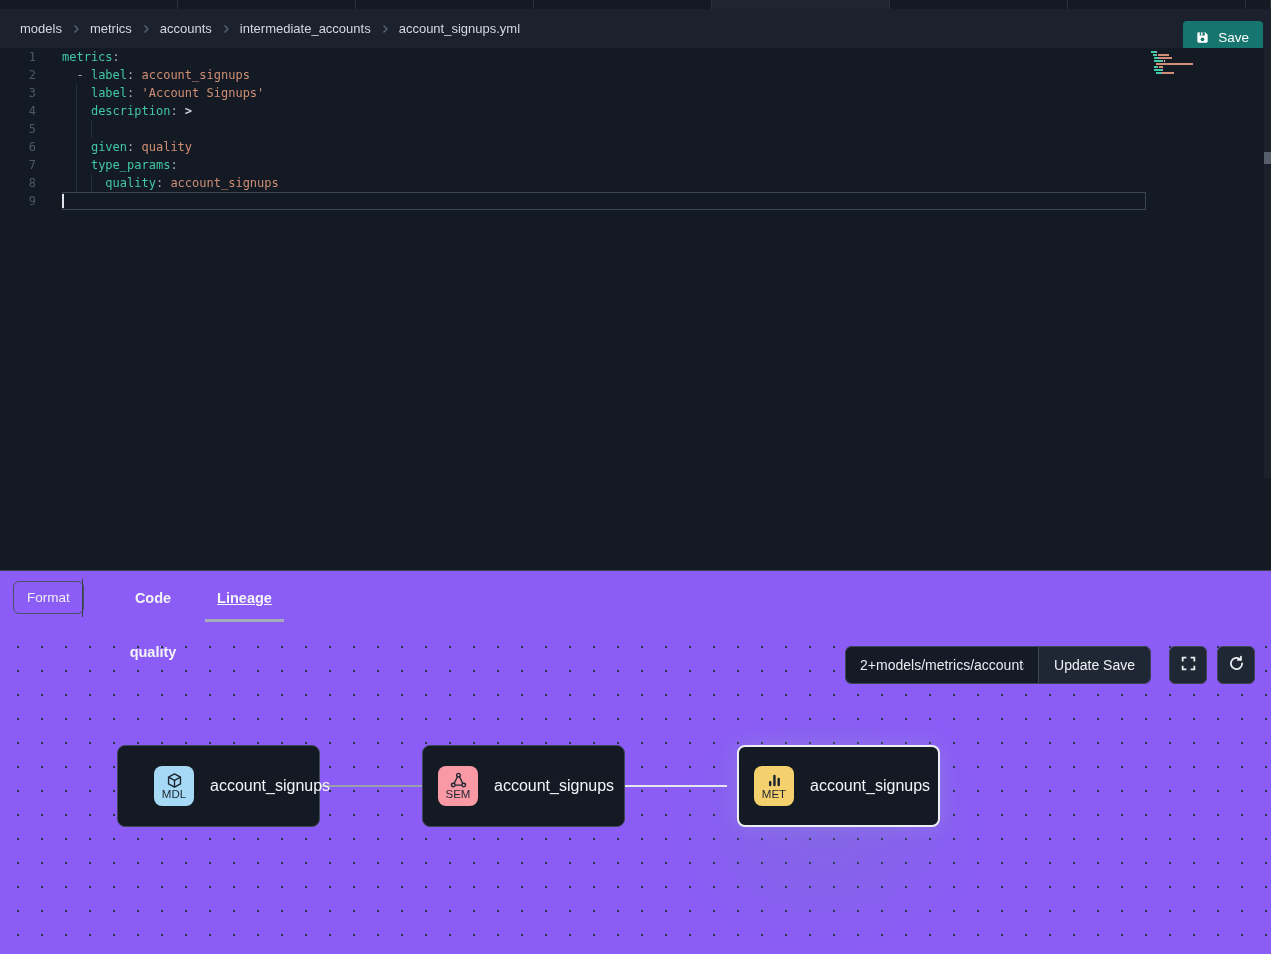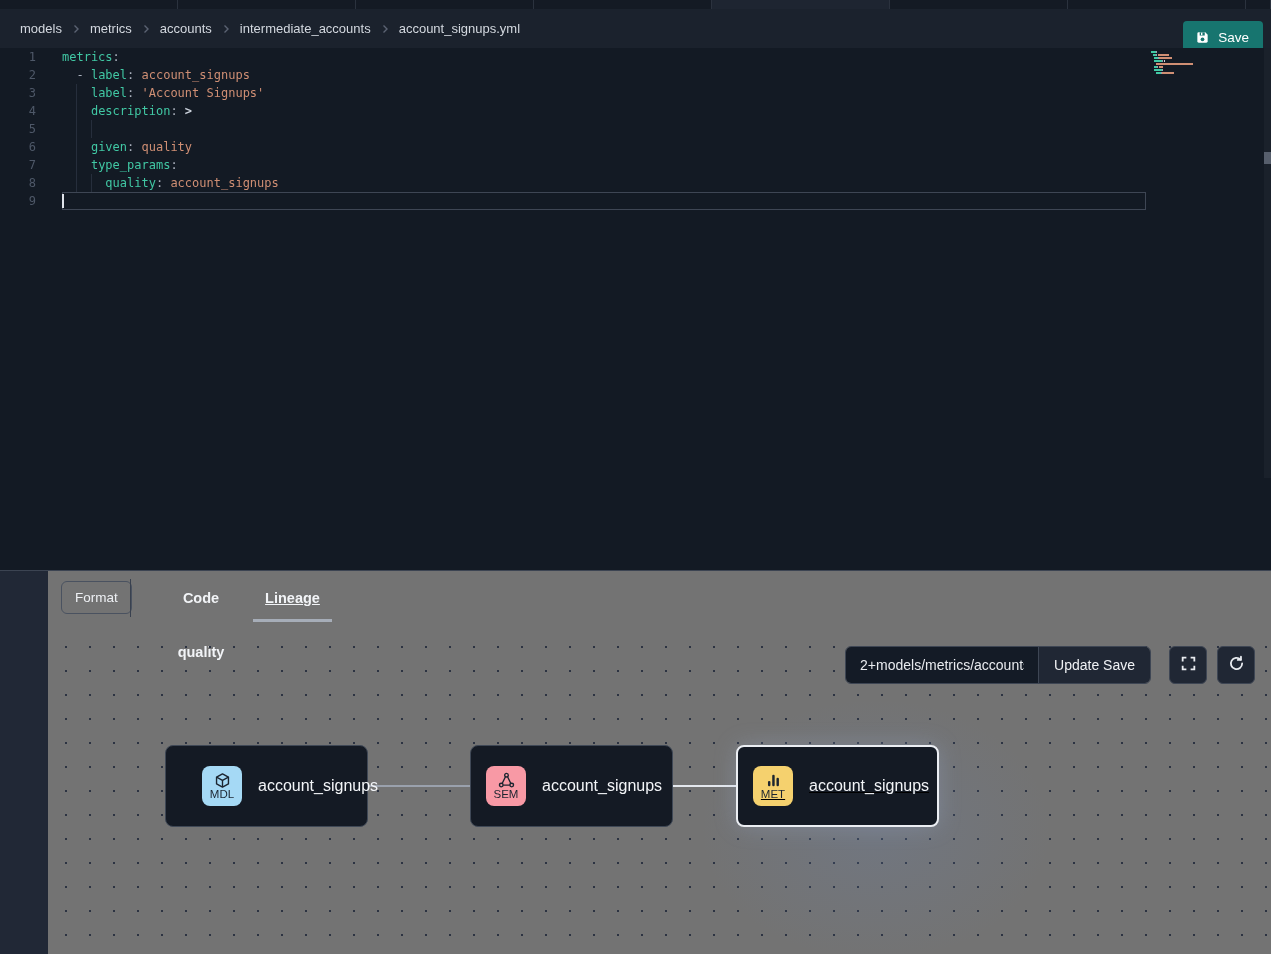--- a/index.html
+++ b/index.html
@@ -40,21 +40,21 @@
   .cursor { position:absolute; left:62px; top:2px; width:2px; height:14px; background:#dfe3ea; }
 
   .minimap { position:absolute; top:3px; right:56px; width:64px; }
   .mm-row { height:2px; margin-bottom:1px; white-space:nowrap; font-size:0; }
   .mm-seg { display:inline-block; height:2px; }
 
   .scrollbar { position:absolute; top:0; right:0; width:7px; height:430px; background:#1a212b; }
   .scroll-thumb { position:absolute; top:104px; left:0; right:0; height:12px; background:#565e6c; }
 
   
-  .panel { position:absolute; top:571px; left:0; right:0; bottom:0; background:#737373;margin-left:48px; }
+  .panel { position:absolute; top:571px; left:0; right:0; bottom:0; background:#8b5cf6; }
   .tab-row { position:absolute; top:0; left:0; right:0; height:54px; }
   .format-btn { position:absolute; left:13px; top:10px; height:33px; padding:0 13px;
     background:transparent; border:1px solid #4a5260; border-radius:6px; color:#eef0f4;
     font-size:13.5px; font-family:inherit; cursor:pointer; }
   .vdiv { position:absolute; left:82px; top:8px; width:1px; height:38px; background:#39414f; }
   .tab { position:absolute; top:0; height:54px; line-height:54px; color:#f2f4f7;
     font-size:14.5px; font-weight:600; text-align:center; cursor:pointer; }
   .tab.quality { left:115px; width:76px; }
   .tab.lineage { left:205px; width:79px;text-decoration:underline; }
   .tab-underline { position:absolute; left:205px; top:48px; width:79px; height:2.5px; background:#a6adb8; }
@@ -74,21 +74,21 @@
     justify-content:center; cursor:pointer; }
   .icon-btn.full { right:64px; }
   .icon-btn.refresh { right:16px; }
 
   
   .glow { position:absolute; left:628px; top:55px; width:400px; height:300px; pointer-events:none;
     background:radial-gradient(ellipse at center, rgba(105,130,175,0.22), rgba(105,130,175,0) 62%); }
   .node { position:absolute; top:120px; width:203px; height:82px; background:#141a24;
     border:1px solid #3f4856; border-radius:8px; display:flex; align-items:center;
     padding-left:15px; cursor:pointer; }
-  .node.n0 { left:117px;padding-left:36px; } .node.n1 { left:422px; } .node.n2 { left:688px;text-decoration:underline; }
+  .node.n0 { left:117px;padding-left:36px; } .node.n1 { left:422px; } .node.n2 { left:737px; }
   .node.sel { border:2px solid #ebeef3; box-shadow:0 0 22px rgba(160,180,215,0.28); }
   .badge { width:40px; height:40px; border-radius:8px; flex:0 0 40px; display:flex;
     flex-direction:column; align-items:center; justify-content:center; }
   .bicon { display:flex; }
   .btxt { font-size:11.5px; color:#1c2530; font-weight:500; margin-top:-1px; }
   .nlabel { margin-left:16px; color:#f3f5f8; font-size:16px; font-weight:500; }
   .edge { position:absolute; height:2px; top:160px; }
   .edge.e0 { left:320px; width:102px; background:#9aa1ad; }
   .edge.e1 { left:625px; width:102px; background:#e4e8ee; }
 </style>

